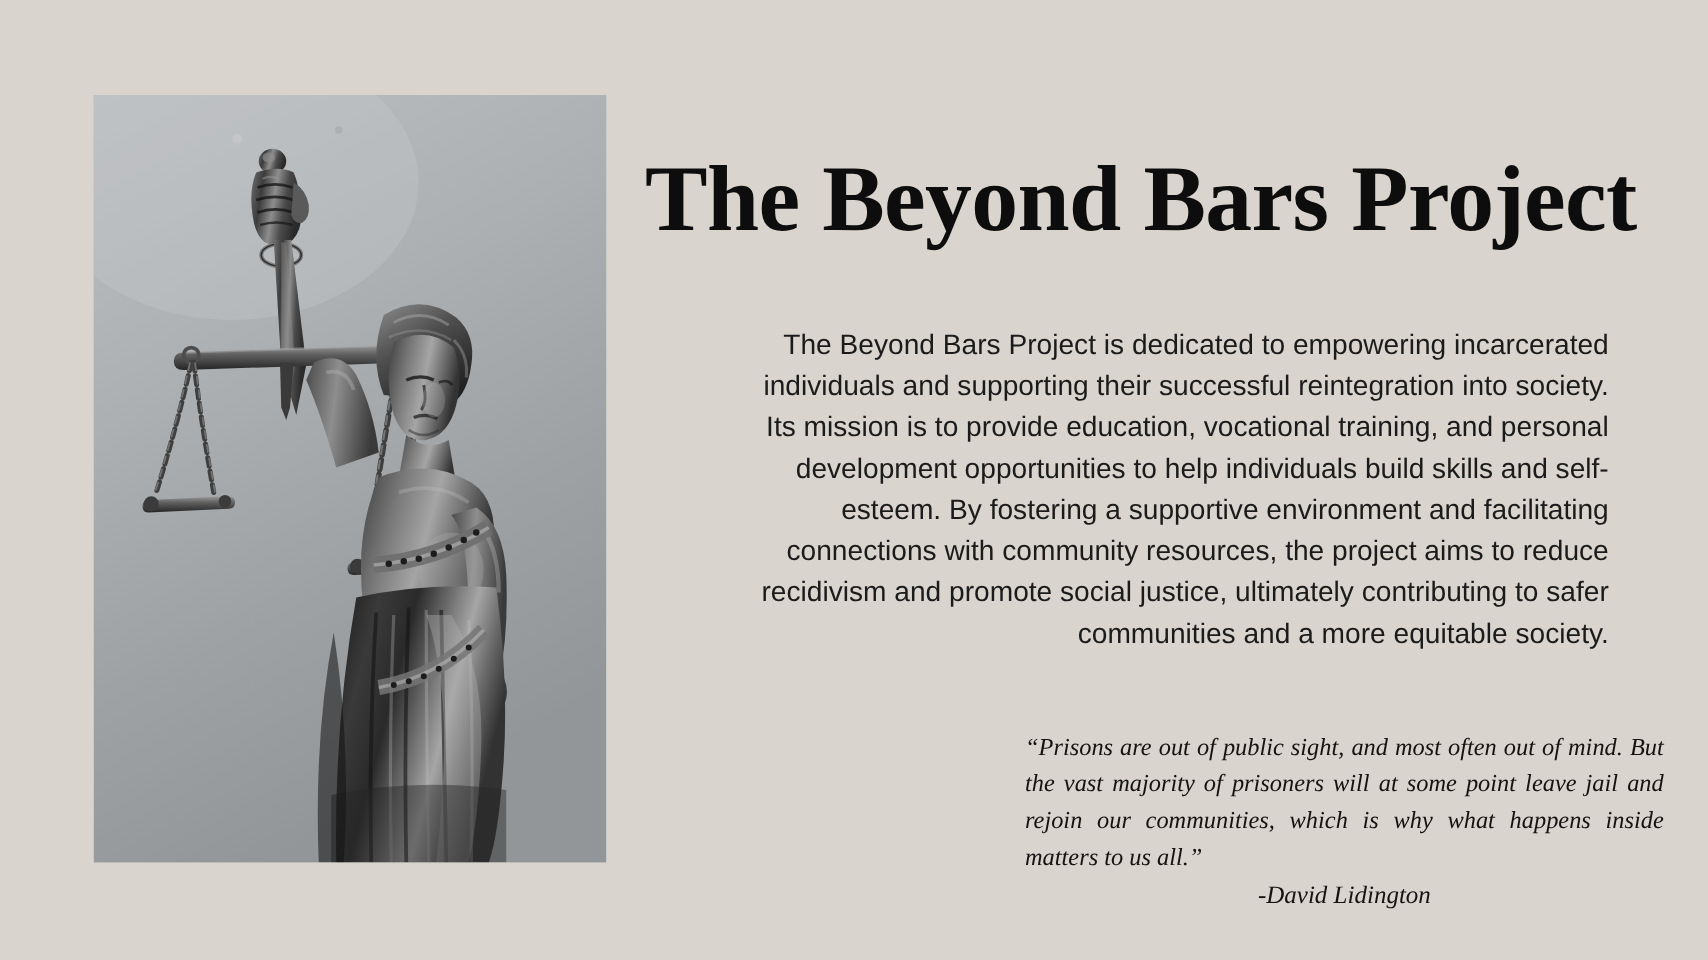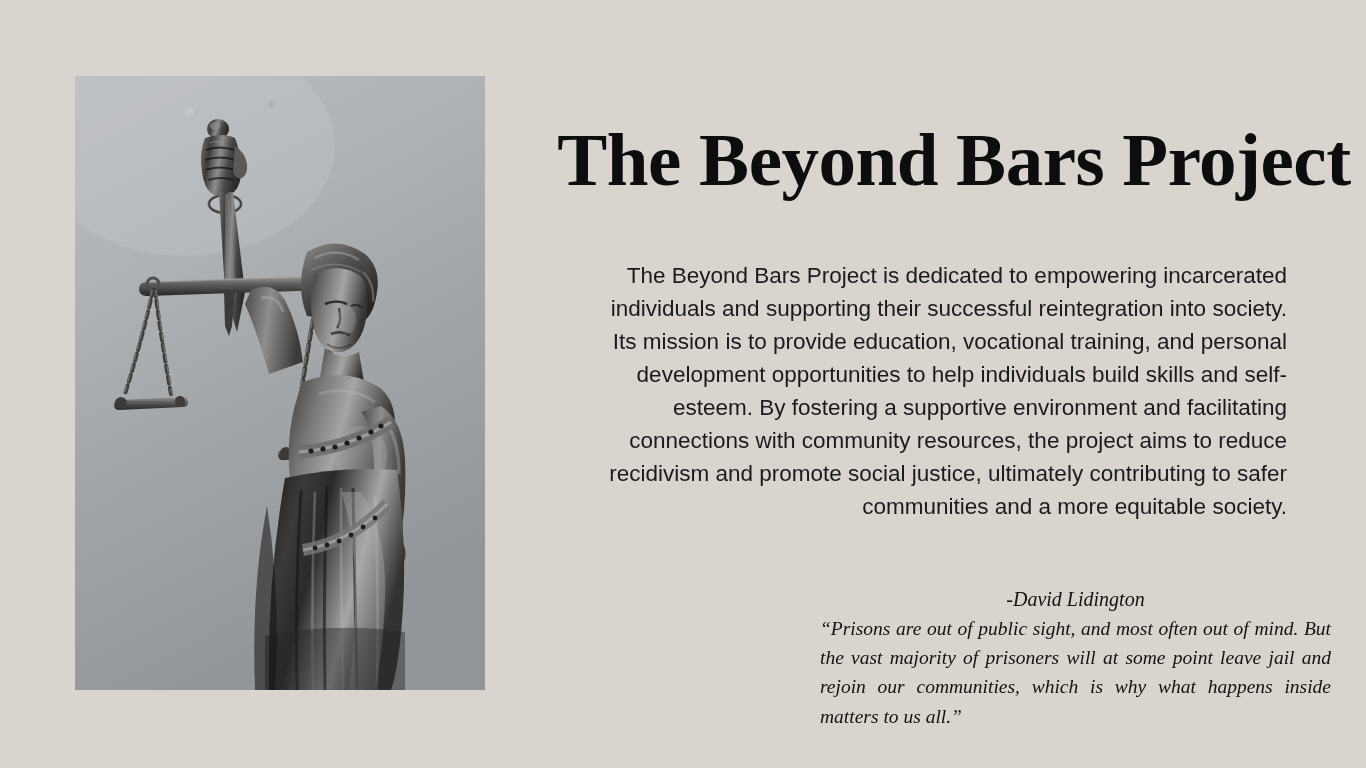--- a/index.html
+++ b/index.html
@@ -30,31 +30,30 @@
   }
   #photo-frame svg {
     display: block;
     width: 100%;
     height: 100%;
   }
 
   
   #title {
     position: absolute;
-    left: 544px;
+    left: 516px;
     top: 72px;
     width: 820px;
     font-family: "Liberation Serif", "DejaVu Serif", serif;
     font-weight: bold;
     font-size: 75px;
     line-height: 1.0;
     letter-spacing: -0.5px;
     color: #0d0d0d;
     white-space: nowrap;
-    text-align: center;
   }
 
   
   #body-text {
     position: absolute;
     left: 581px;
     top: 236px;
     width: 706px;
     font-family: "Liberation Sans", sans-serif;
     font-size: 22.5px;
@@ -277,17 +276,17 @@
 
       <path d="M192 430 q14 90 8 184 l-20 0 q-4 -100 12 -184 z" fill="#121212" opacity="0.55"></path>
     </svg>
   </div>
 
   <h1 id="title">The Beyond Bars Project</h1>
 
   <p id="body-text">The Beyond Bars Project is dedicated to empowering incarcerated individuals and supporting their successful reintegration into society. Its mission is to provide education, vocational training, and personal development opportunities to help individuals build skills and self-esteem. By fostering a supportive environment and facilitating connections with community resources, the project aims to reduce recidivism and promote social justice, ultimately contributing to safer communities and a more equitable society.</p>
 
   <div id="quote-block">
+    <p id="quote-text">“Prisons are out of public sight, and most often out of mind. But the vast majority of prisoners will at some point leave jail and rejoin our communities, which is why what happens inside matters to us all.”</p>
     <p id="quote-attribution">-David Lidington</p>
-    <p id="quote-text">“Prisons are out of public sight, and most often out of mind. But the vast majority of prisoners will at some point leave jail and rejoin our communities, which is why what happens inside matters to us all.”</p>
   </div>
 
 </div>
 
 </body></html>

